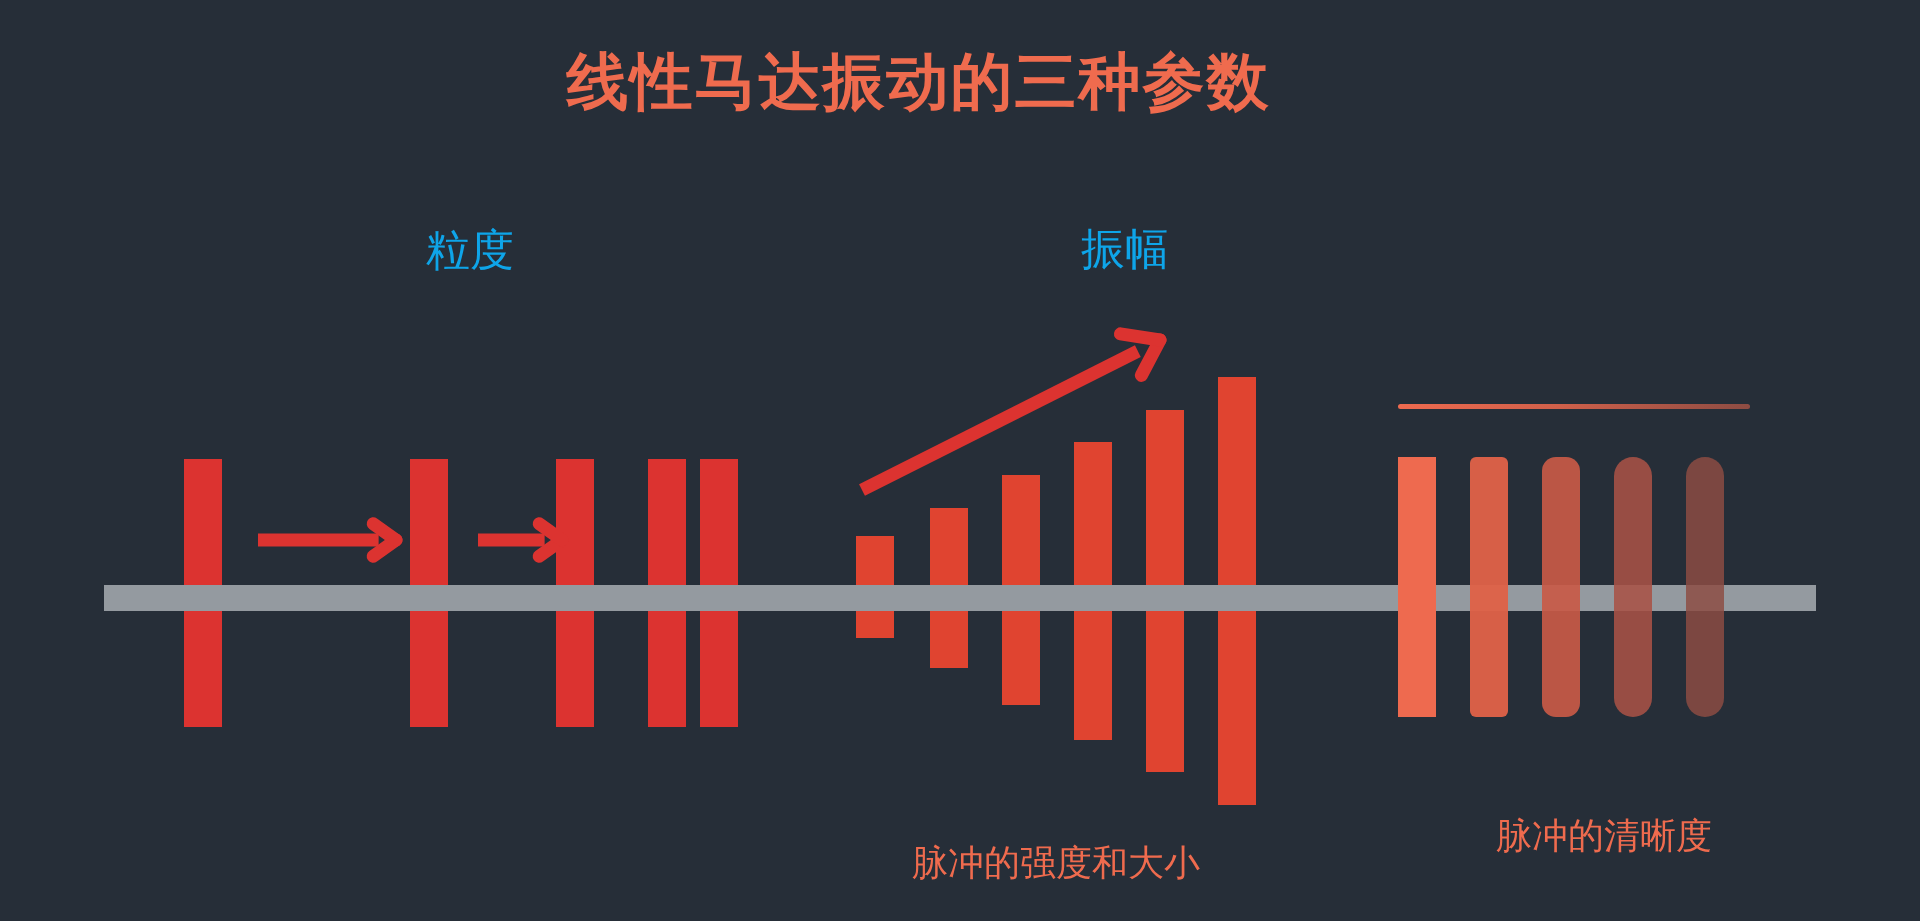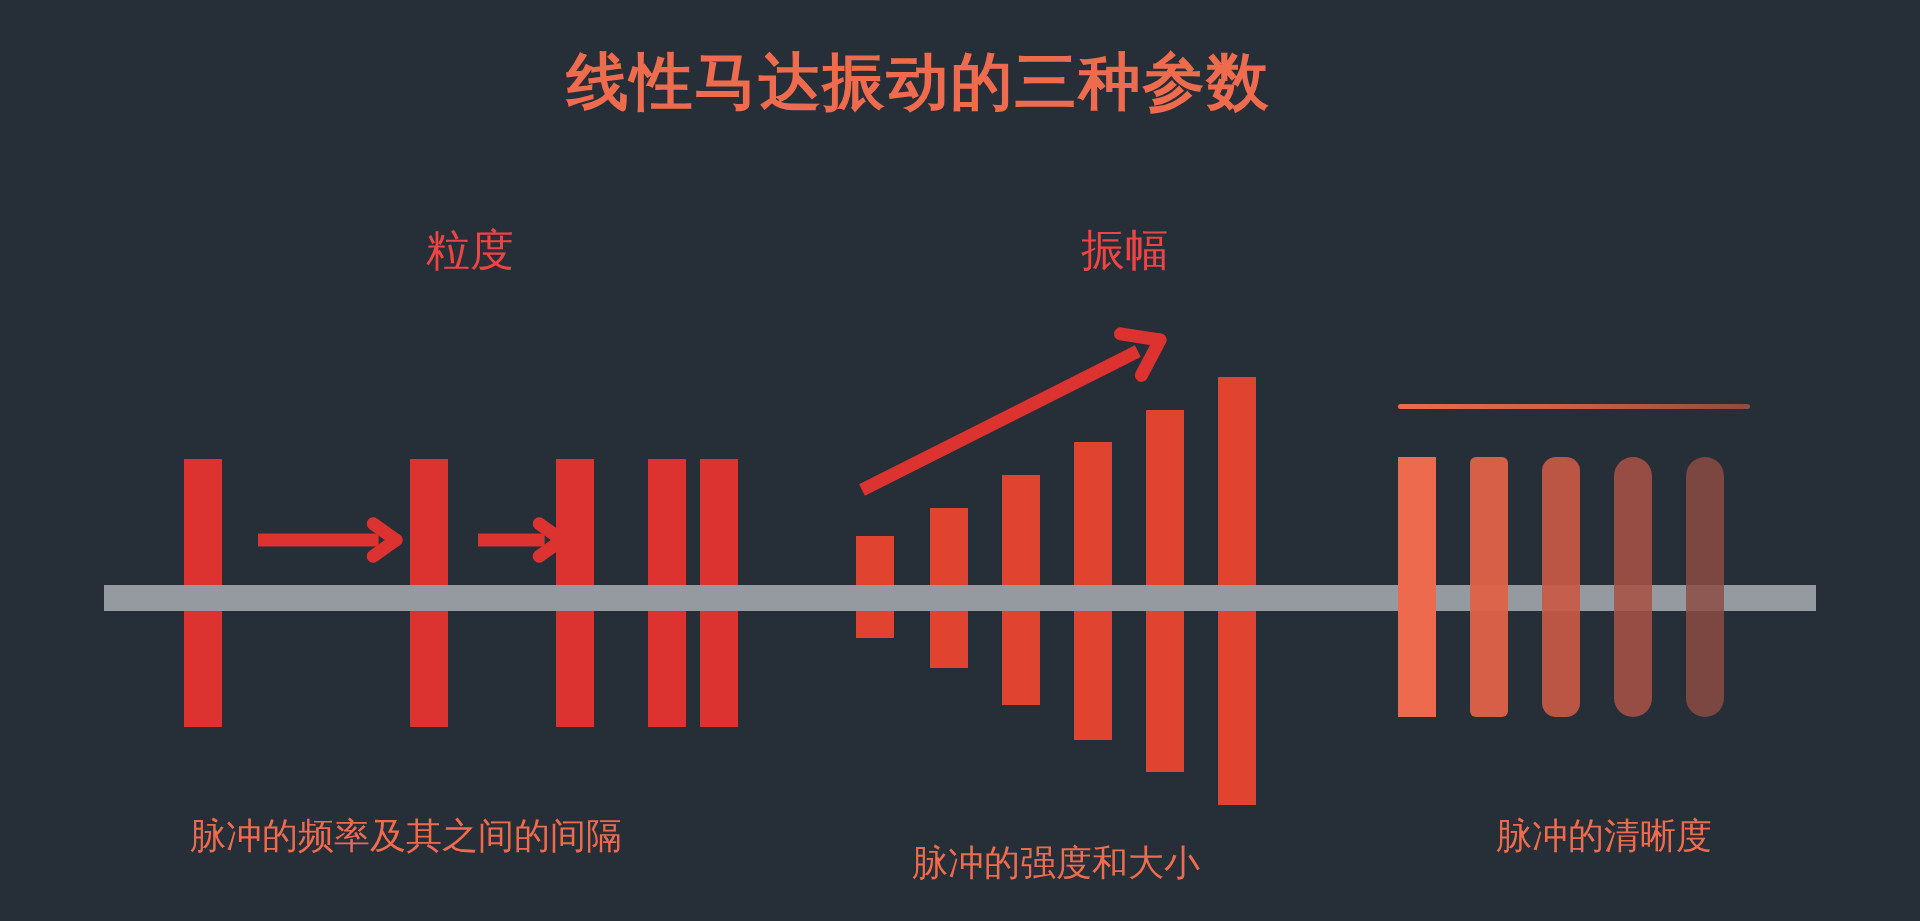--- a/index.html
+++ b/index.html
@@ -35,29 +35,29 @@
     font-weight: bold;
     letter-spacing: 2px;
     line-height: 1.1;
     white-space: nowrap;
     margin-left: 11px;
   }
 
   
   .sec-header {
     position: absolute;
-    color: #ef4444;
+    color: #0ea5e9;
     font-size: 44px;
     font-weight: normal;
     white-space: nowrap;
     text-align: center;
     line-height: 1;
   }
   #header-granularity { left: 280px; top: 228px; width: 380px; }
-  #header-amplitude   { left: 955px; top: 228px; width: 340px; }
+  #header-amplitude   { left: 955px; top: 228px; width: 340px; font-family: Liberation Serif, serif; }
   #header-timbre      { left: 1420px; top: 228px; width: 340px; }
 
   
   .baseline {
     position: absolute;
     left: 104px;
     top: 585px;
     width: 1712px;
     height: 26px;
     background: #949aa0;
@@ -160,17 +160,16 @@
       </g>
     </svg>
   <svg class="arrow-svg" id="arrow-amplitude" width="1920" height="921" style="left:0;top:0">
       <g>
         <line x1="862" y1="490" x2="1137.8480195813222" y2="351.1503257140996" stroke="#dc3330" stroke-width="13" stroke-linecap="butt"></line>
         <line x1="1141.3705026712305" y1="375.39691835848663" x2="1160" y2="340" stroke="#dc3330" stroke-width="13" stroke-linecap="round"></line>
         <line x1="1120.4713694733753" y1="333.877307072081" x2="1160" y2="340" stroke="#dc3330" stroke-width="13" stroke-linecap="round"></line>
       </g>
     </svg>
 
-  <div class="caption" id="caption-granularity">脉冲的频率及其之间的间隔</div>
   <div class="caption" id="caption-amplitude">脉冲的强度和大小</div>
   <div class="caption" id="caption-timbre">脉冲的清晰度</div>
 
 </div>
 
 </body></html>

